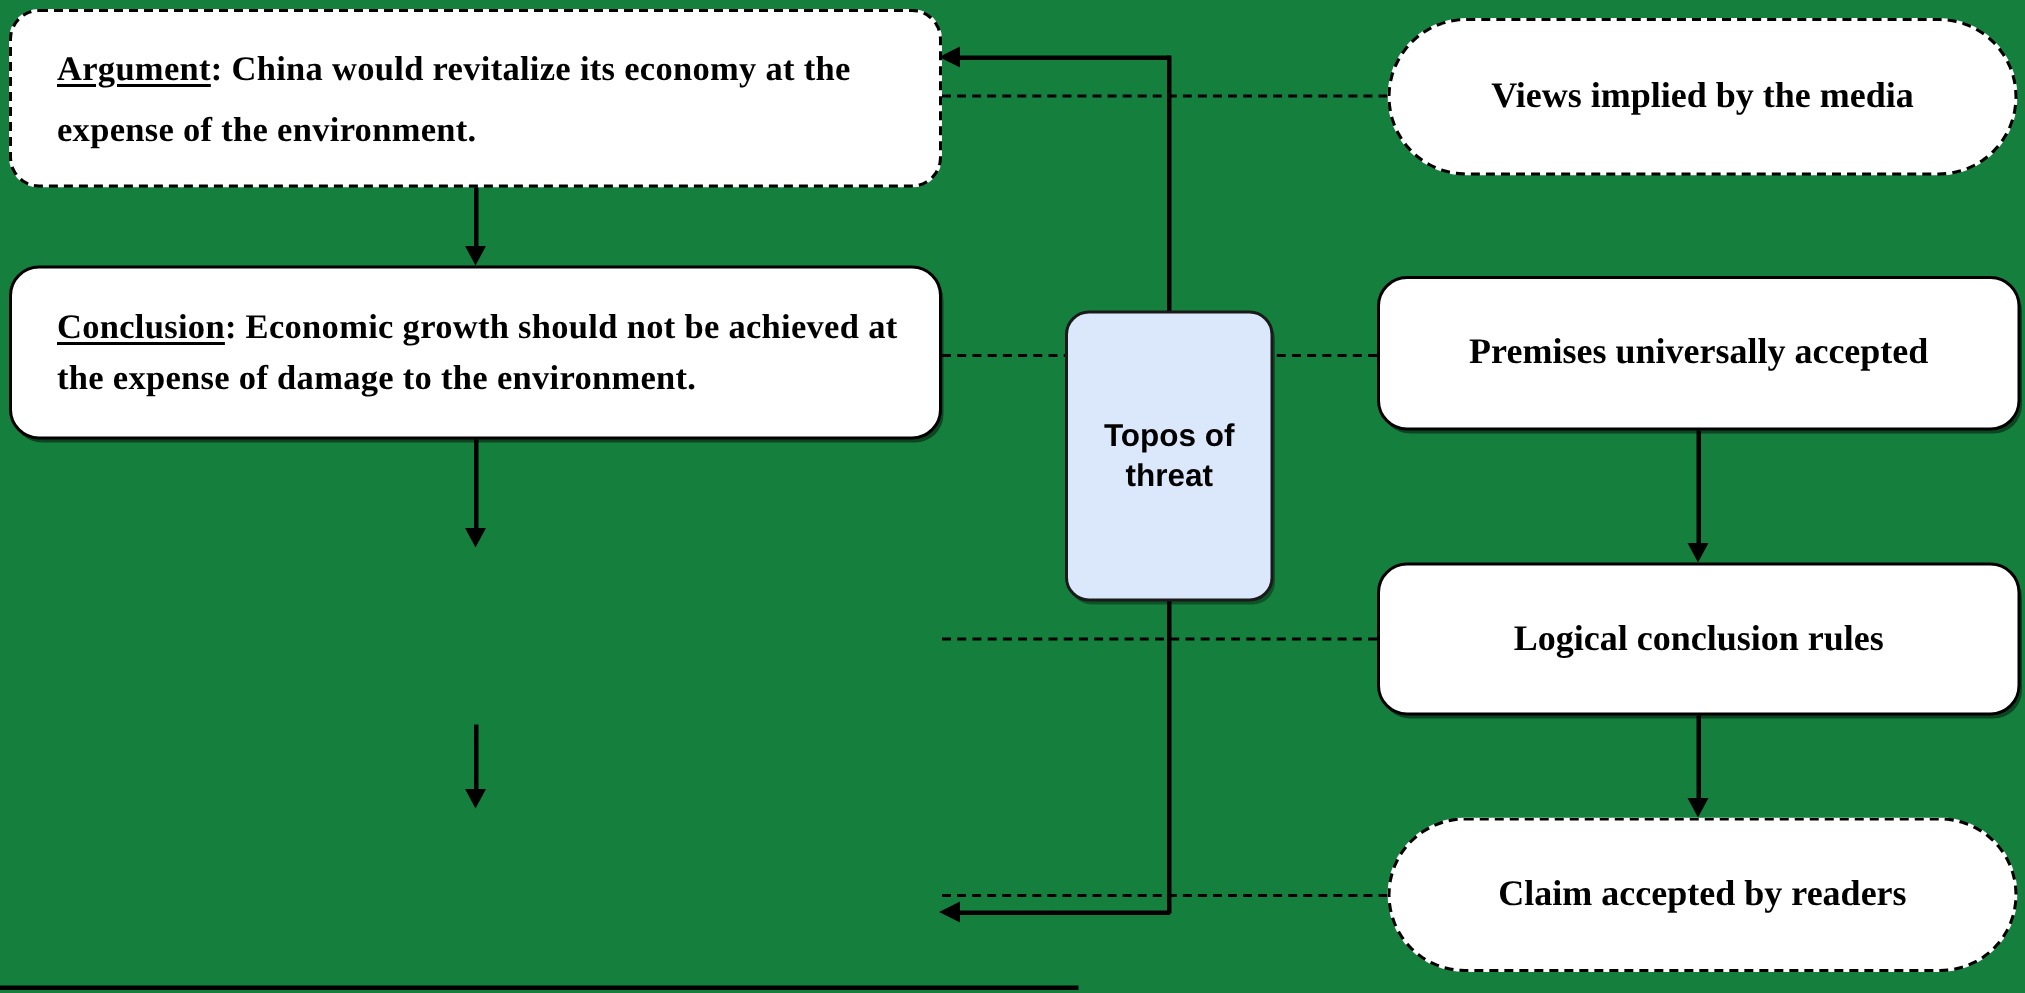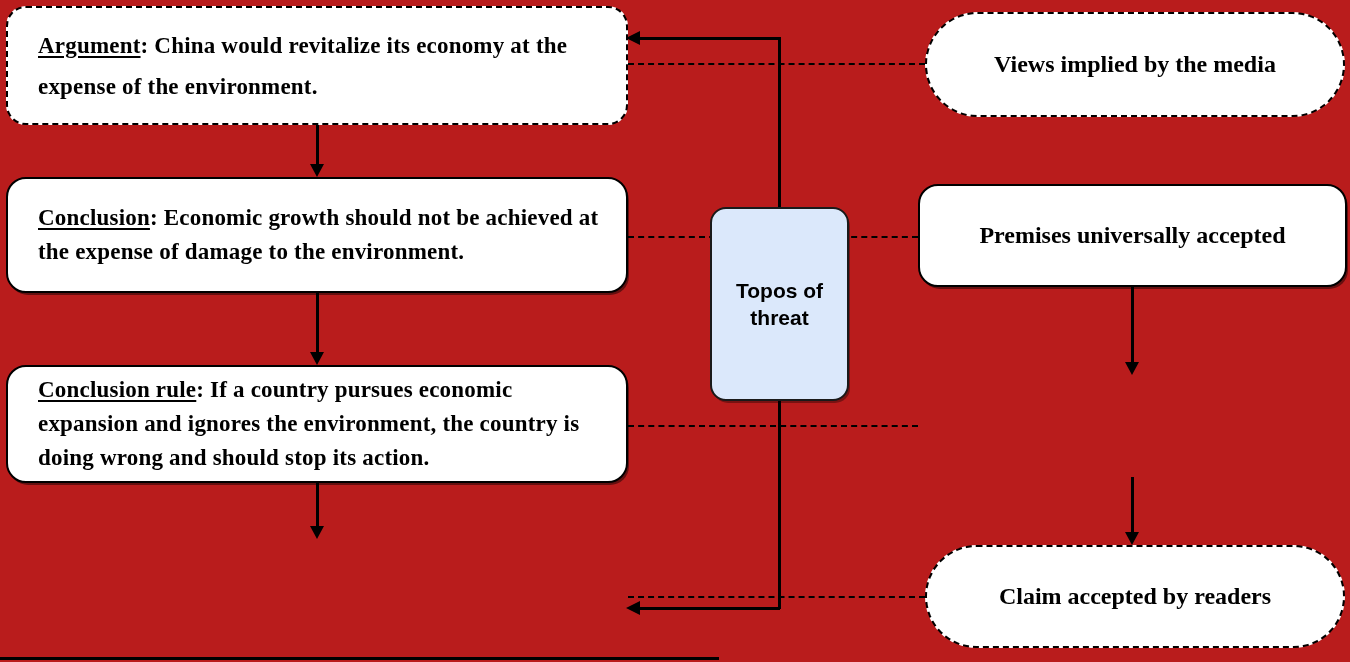--- a/index.html
+++ b/index.html
@@ -1,17 +1,17 @@
 <!DOCTYPE html>
 <html><head>
 <meta charset="utf-8">
 <style>
   html,body { margin:0; padding:0; background:#ffffff; }
   .canvas {
-    position:relative; width:1350px; height:662px; background:#b91c1c;
+    position:relative; width:1350px; height:662px; background:#15803d;
     font-family:"Liberation Serif", serif; color:#000; overflow:hidden;
   }
   
   .node {
     position:absolute; box-sizing:border-box; background:#ffffff;
     border:2.5px solid #000; display:flex; align-items:center; z-index:2;
   }
   .shadow { box-shadow:2px 3px 0 -1px rgba(0,0,0,0.45); }
   .left-node {
     left:6px; width:622px; border-radius:20px;
@@ -84,35 +84,35 @@
   <div class="solid-h" style="left:0;top:657px;width:719px"></div>
 
   <div class="node left-node dashed-border lh41" style="top:6px;height:119px">
     <div><span class="lbl">Argument</span><span>: China would revitalize its economy at the expense of the environment.</span></div>
   </div>
 
   <div class="node left-node shadow" style="top:177px;height:116px">
     <div><span class="lbl">Conclusion</span><span>: Economic growth should not be achieved at the expense of damage to the environment.</span></div>
   </div>
 
-  <div class="node left-node shadow" style="top:365px;height:118px">
-    <div><span class="lbl">Conclusion rule</span><span>: If a country pursues economic expansion and ignores the environment, the country is doing wrong and should stop its action.</span></div>
-  </div>
 
 
   <div class="topos">
     <span>Topos of threat</span>
   </div>
 
   <div class="node right-node stadium" style="top:12px;height:105px">
     <span>Views implied by the media</span>
   </div>
 
   <div class="node right-node shadow" style="top:184px;height:103px">
     <span>Premises universally accepted</span>
   </div>
 
+  <div class="node right-node shadow" style="top:375px;height:102px">
+    <span>Logical conclusion rules</span>
+  </div>
 
   <div class="node right-node stadium" style="top:545px;height:103px">
     <span>Claim accepted by readers</span>
   </div>
 
 </div>
 
 </body></html>

